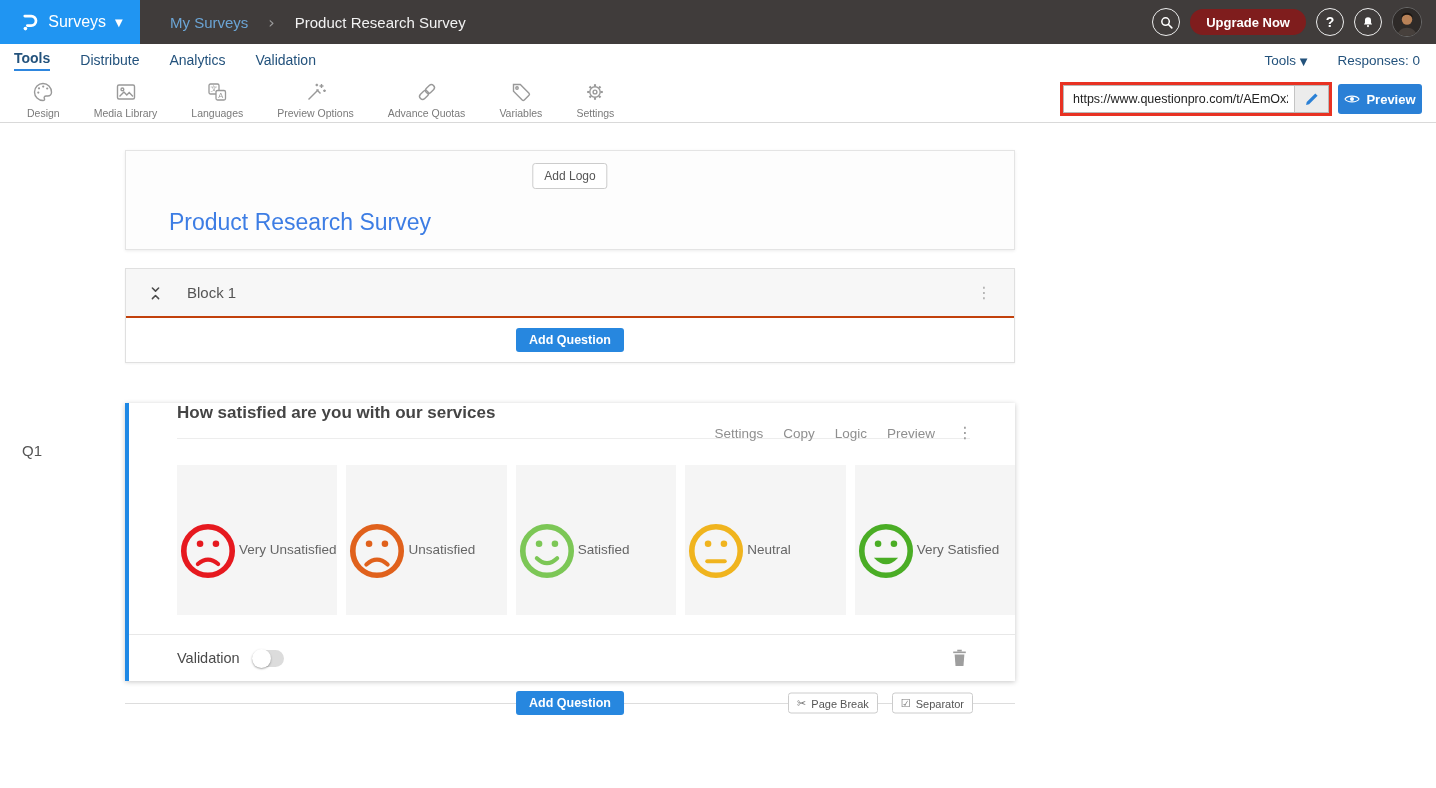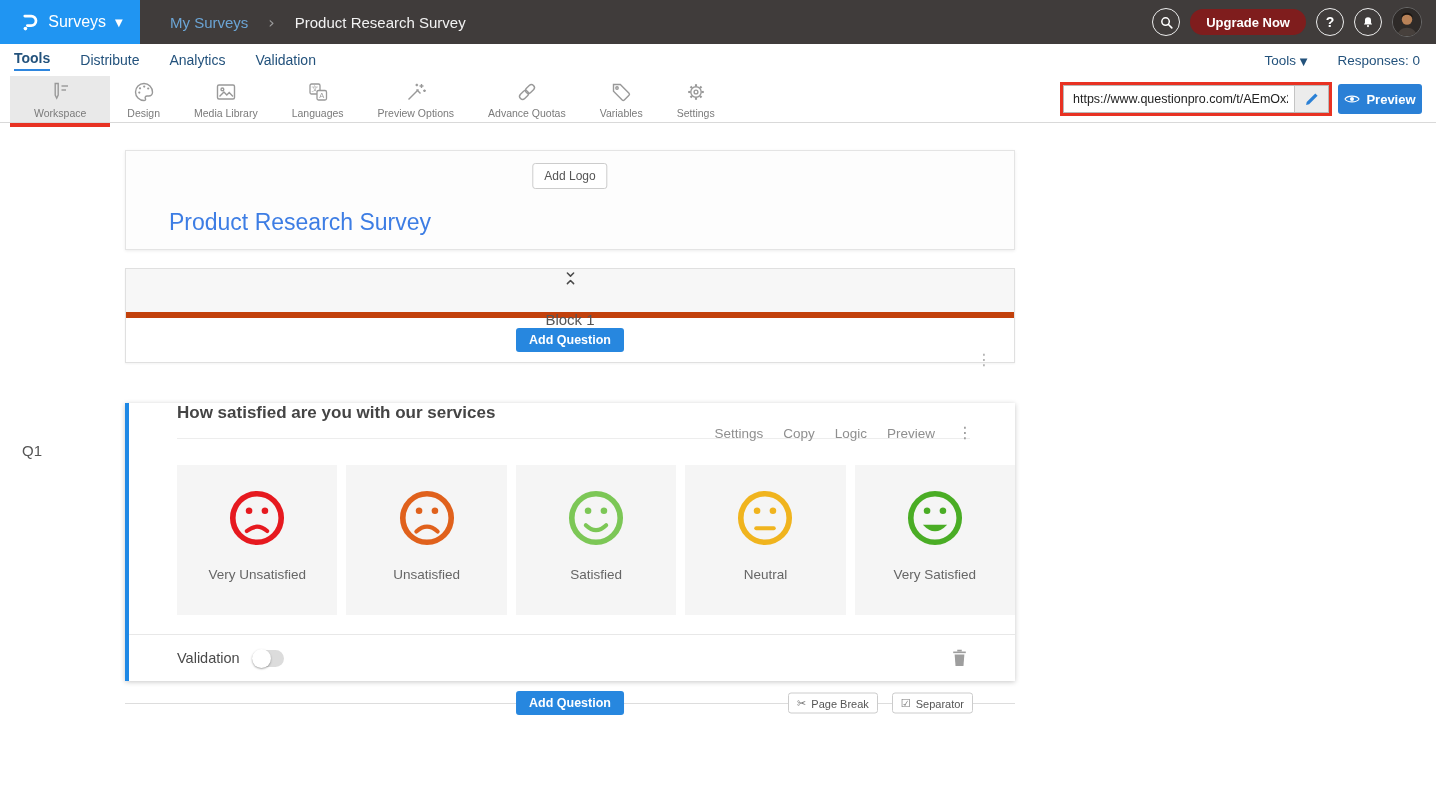--- a/index.html
+++ b/index.html
@@ -45,34 +45,34 @@
   
   .content { position:relative; width:1436px; height:665px; background:#fff; }
   .q-number { position:absolute; left:22px; top:292px; font-size:15px; color:#555; }
   .main-col { width:890px; margin:27px 0 0 125px; }
 
   .title-card { height:100px; position:relative; background:#fdfdfd; border:1px solid #e4e4e4; box-shadow:0 1px 3px rgba(0,0,0,.08); }
   .add-logo-btn { position:absolute; top:12px; left:50%; transform:translateX(-50%); padding:5px 11px; font-size:12px; color:#555; background:#fff; border:1px solid #ccc; border-radius:3px; cursor:pointer; }
   .survey-title { position:absolute; left:43px; top:58px; font-size:23px; color:#3d7de4; }
 
   .block-card { margin-top:18px; border:1px solid #e0e0e0; box-shadow:0 1px 2px rgba(0,0,0,.05); }
-  .block-header { height:49px; background:#f7f7f7; border-bottom:6px solid #c2410c; display:flex; align-items:center; padding:0 22px; gap:24px;flex-direction:column; }
+  .block-header { height:49px; background:#f7f7f7; border-bottom:2px solid #c2410c; display:flex; align-items:center; padding:0 22px; gap:24px; }
   .block-title { font-size:15px; color:#555; }
   .collapse-icon { width:15px; height:18px; cursor:pointer; display:flex; }
   .kebab { margin-left:auto; color:#b0b0b0; font-size:16px; font-family:"DejaVu Sans",sans-serif; cursor:pointer; line-height:1; }
   .block-body { height:44px; background:#fff; display:flex; align-items:center; justify-content:center; }
   .btn-blue { background:#2787df; color:#fff; font-size:12.5px; font-weight:bold; padding:5px 13px; border:none; border-radius:3px; cursor:pointer; }
 
   .question-card { position:relative; background:#fff; border-left:4px solid #1e88e5; box-shadow:0 1px 5px rgba(0,0,0,.22); padding-bottom:0; }
   .q-actions { position:absolute; top:22px; right:42px; display:flex; align-items:center; gap:20px; font-size:13.5px; color:#8f8f8f; }
   .q-action { cursor:pointer; }
   .q-actions .kebab { margin-left:2px; color:#9a9a9a; }
   .q-title { margin:40px 45px 0 48px; font-size:17px; font-weight:bold; color:#454545; padding-bottom:15px; border-bottom:1px solid #ededed; }
   .smiley-row { display:flex; gap:9px; margin:26px 0 0 48px; }
-  .smiley-card { width:166px; height:150px; background:#f5f5f5; display:flex; flex-direction:column; align-items:center; cursor:pointer; }
+  .smiley-card { width:166px; height:150px; background:#f5f5f5; display:flex; flex-direction:row; align-items:center; cursor:pointer; }
   .smiley-card svg { width:62px; height:62px; margin-top:22px; }
   .smiley-label { margin-top:18px; font-size:13.5px; color:#666; }
   .change-links { display:flex; gap:18px; justify-content:flex-end; margin:12px 68px 0 0; font-size:13.5px; }
   .change-link { color:#337ab7; cursor:pointer; }
   .validation-row { margin-top:19px; border-top:1px solid #e8e8e8; height:47px; display:flex; align-items:center; padding:0 48px; }
   .validation-label { font-size:14.5px; color:#4a4a4a; }
   .toggle { width:32px; height:17px; background:#dcdcdc; border-radius:9px; margin-left:12px; position:relative; cursor:pointer; }
   .toggle .knob { position:absolute; left:0; top:-1px; width:19px; height:19px; border-radius:50%; background:#fff; box-shadow:0 1px 2px rgba(0,0,0,.35); }
   .trash-btn { margin-left:auto; cursor:pointer; display:flex; }
 
@@ -135,28 +135,20 @@
     <span class="tab">Distribute</span>
     <span class="tab">Analytics</span>
     <span class="tab">Validation</span>
     <div class="tabbar-right">
       <span class="tools-link"><span>Tools</span> <span class="caret">▼</span></span>
       <span class="responses">Responses: 0</span>
     </div>
   </div>
 
   <div class="toolbar">
-    <div class="tool active">
-      <svg viewBox="0 0 24 24" fill="none" stroke="#999" stroke-width="1.4">
-        <path d="M7.2 3.5 h3 V15 l-1.5 3.2 L7.2 15 z"></path>
-          <line x1="13.5" y1="6" x2="20" y2="6"></line>
-          <line x1="13.5" y1="10" x2="18" y2="10"></line>
-      </svg>
-      <span>Workspace</span>
-    </div>
     <div class="tool">
       <svg viewBox="0 0 24 24" fill="none" stroke="#999" stroke-width="1.4">
         <path d="M12 3.5a8.5 8.5 0 0 0 0 17c1.5 0 1.9-.9 1.4-1.8-.7-1.3.1-2.7 1.6-2.7h1.8a3.7 3.7 0 0 0 3.7-3.7c0-4.9-3.9-8.8-8.5-8.8z"></path>
         <circle cx="8" cy="8.3" r="1.1" fill="#999" stroke="none"></circle>
           <circle cx="12.2" cy="6.6" r="1.1" fill="#999" stroke="none"></circle>
           <circle cx="16.2" cy="8.5" r="1.1" fill="#999" stroke="none"></circle>
           <circle cx="7.3" cy="12.6" r="1.1" fill="#999" stroke="none"></circle>
       </svg>
       <span>Design</span>
     </div>

